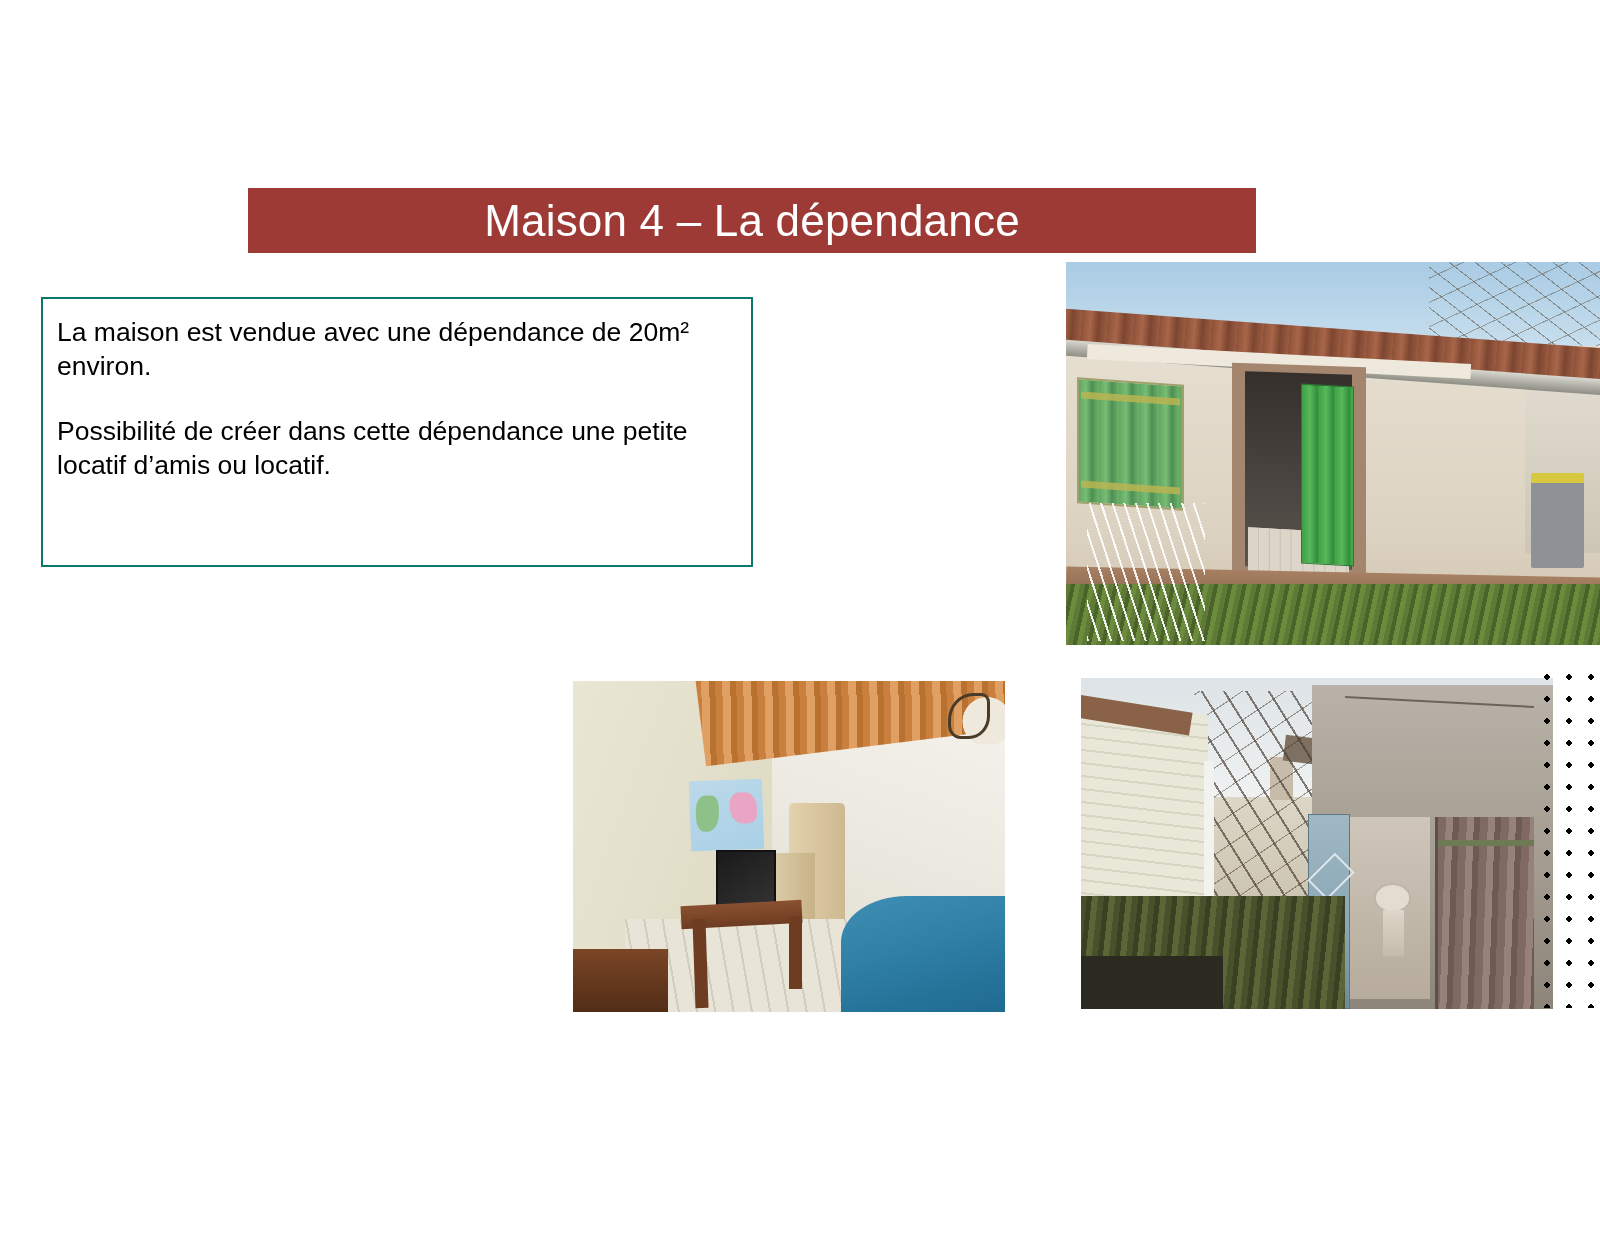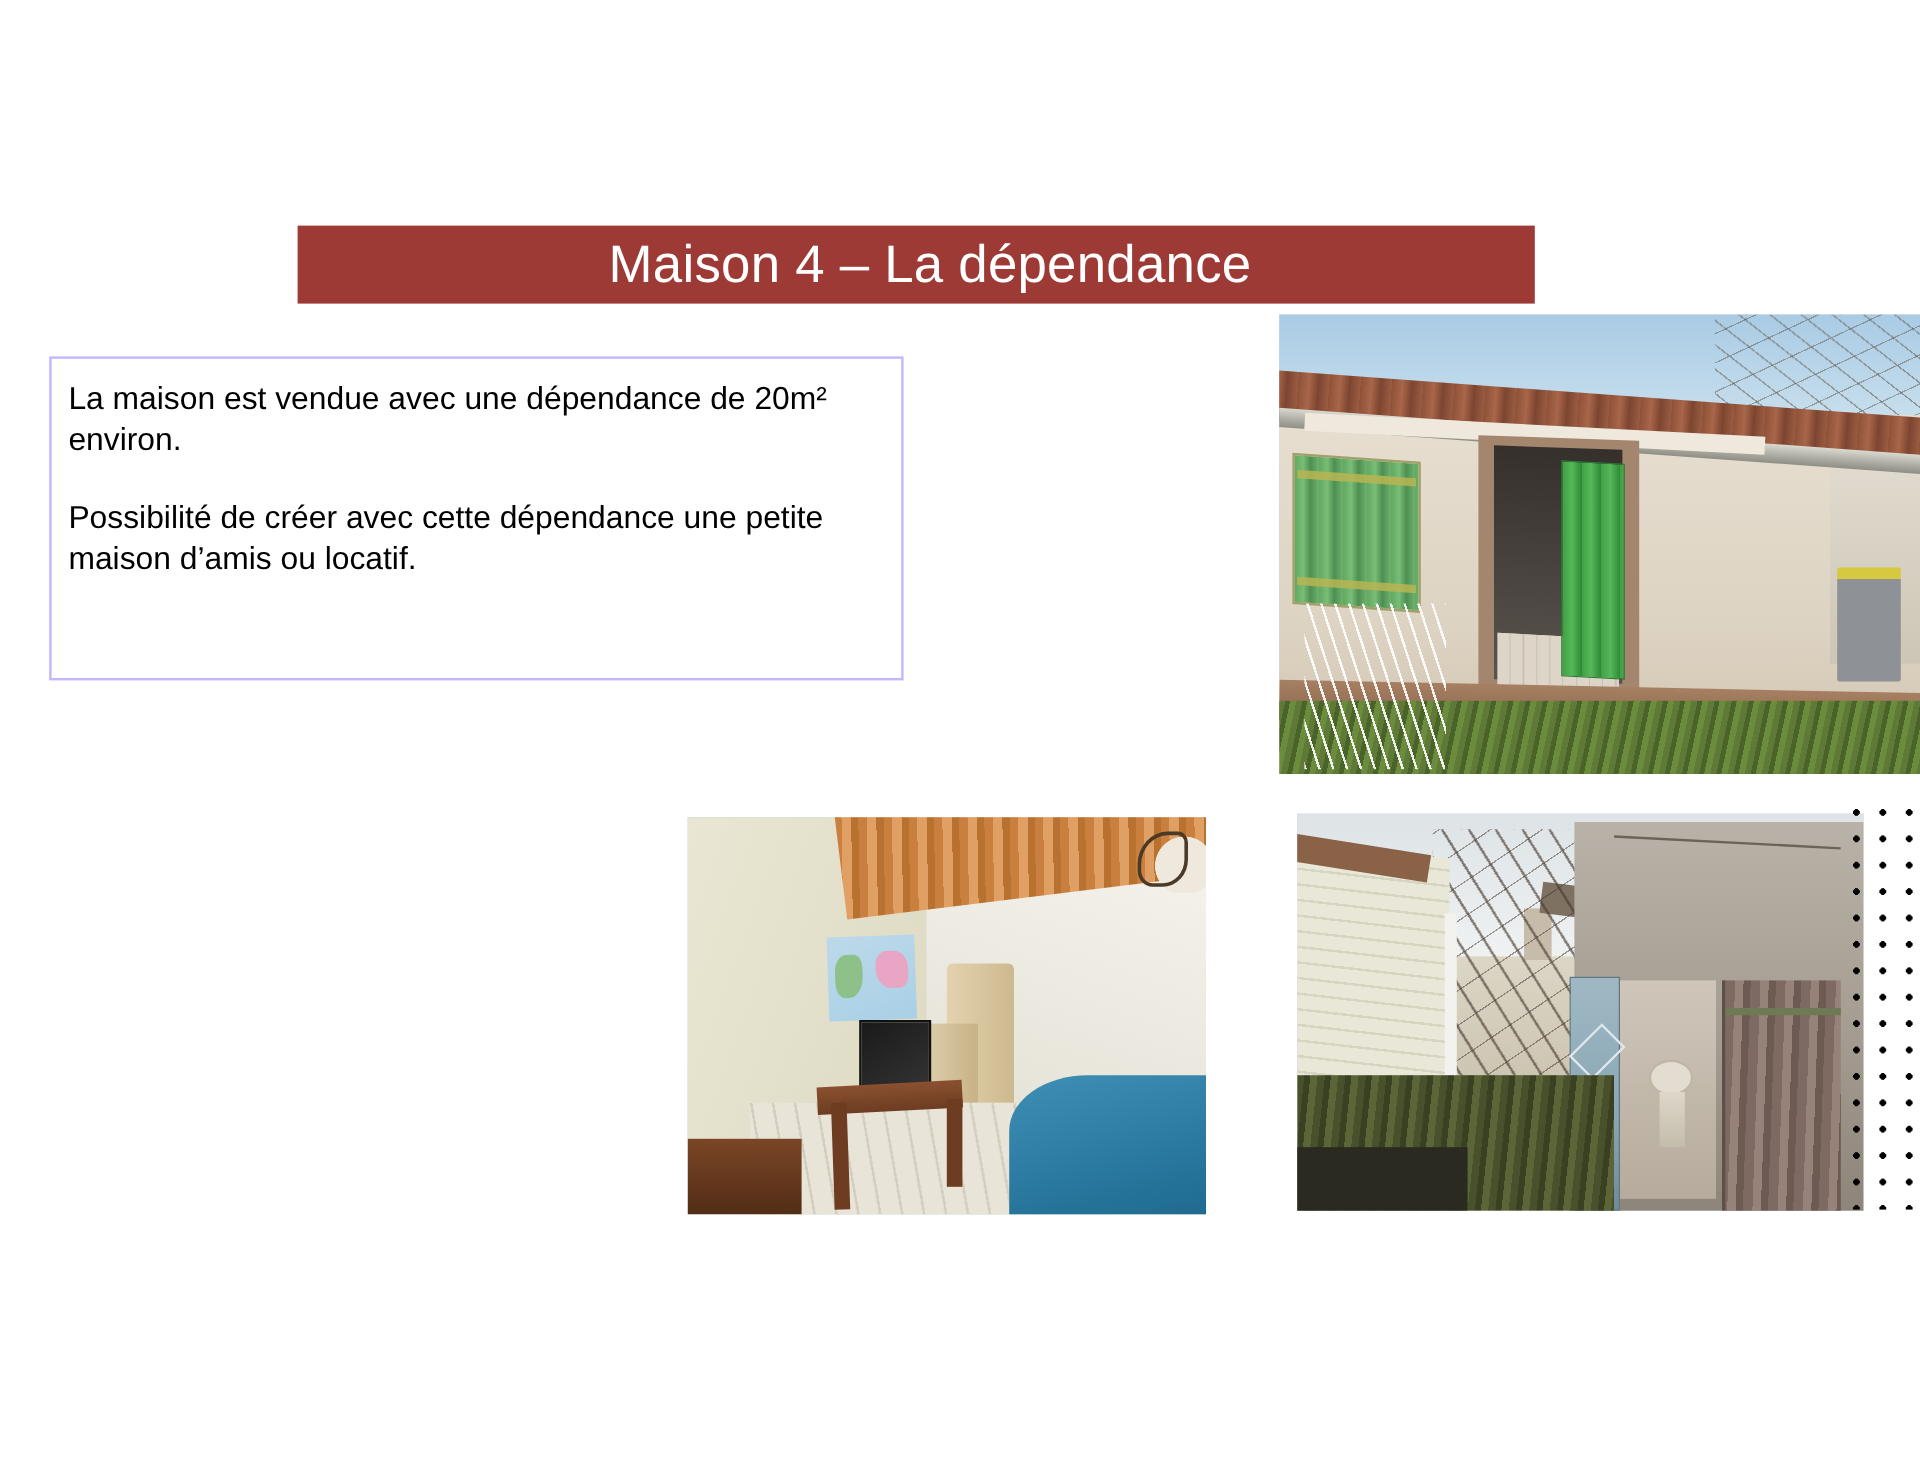--- a/index.html
+++ b/index.html
@@ -28,40 +28,39 @@
   #title-bar {
     position: absolute;
     left: 248px;
     top: 188px;
     width: 1008px;
     height: 65px;
     background: #9E3A36;
     display: flex;
     align-items: center;
     justify-content: center;
-    padding-left: 23px;
   }
   #title-text {
     color: #ffffff;
     font-size: 44px;
     font-weight: 400;
     line-height: 1;
     letter-spacing: 0.2px;
     white-space: nowrap;
     font-family: "Liberation Sans", sans-serif;
   }
 
   
   #desc-box {
     position: absolute;
     left: 41px;
     top: 297px;
     width: 712px;
     height: 270px;
-    border: 2px solid #c4b5fd;
+    border: 2px solid #0f766e;
     background: #ffffff;
     box-sizing: border-box;
     padding: 16px 14px 0 14px;
   }
   #desc-box p {
     margin: 0;
     font-size: 26.5px;
     line-height: 1.30;
     color: #000000;
     font-family: "Liberation Sans", sans-serif;
@@ -385,21 +384,21 @@
 
 <div id="slide">
 
   <div id="title-bar">
     <span id="title-text">Maison 4 – La dépendance</span>
   </div>
 
   <div id="desc-box">
     <p>La maison est vendue avec une dépendance de 20m² environ.</p>
     <div class="spacer"></div>
-    <p>Possibilité de créer avec cette dépendance une petite maison d’amis ou locatif.</p>
+    <p>Possibilité de créer dans cette dépendance une petite locatif d’amis ou locatif.</p>
     <div class="spacer"></div>
   </div>
 
   <div class="photo" id="photo-exterior" title="Façade de la dépendance avec volet vert et porte verte ouverte">
     <div class="sky"></div>
     <div class="branch"></div>
     <div class="wall"></div>
     <div class="side-wall"></div>
     <div class="roof-tiles"></div>
     <div class="gutter"></div>

